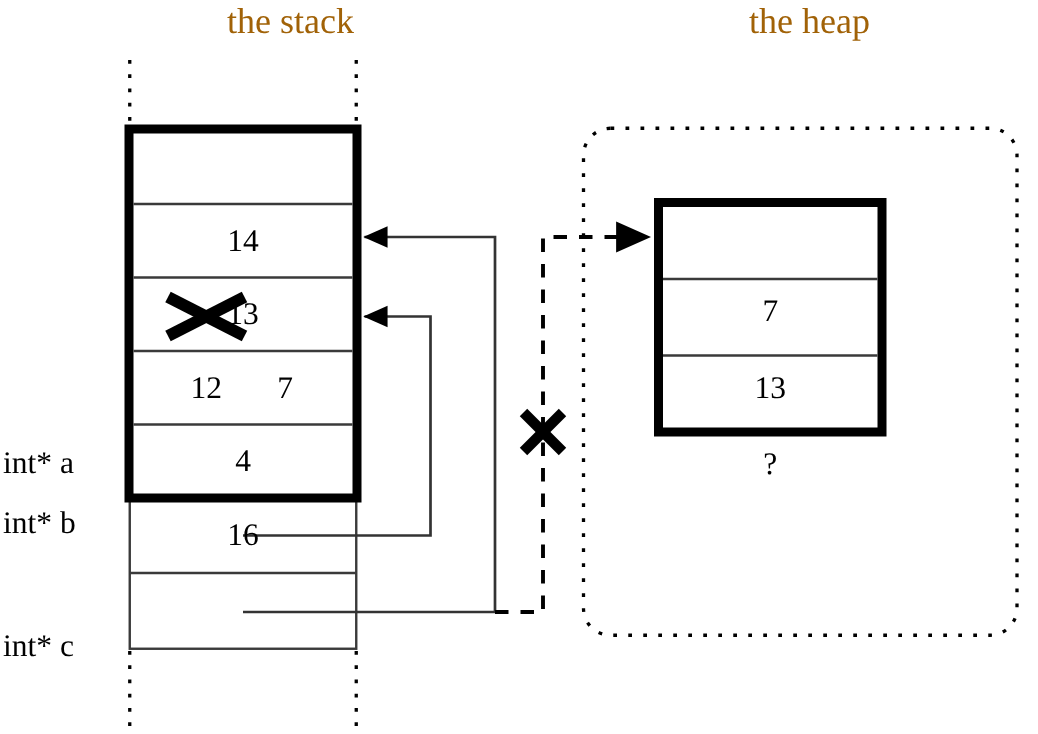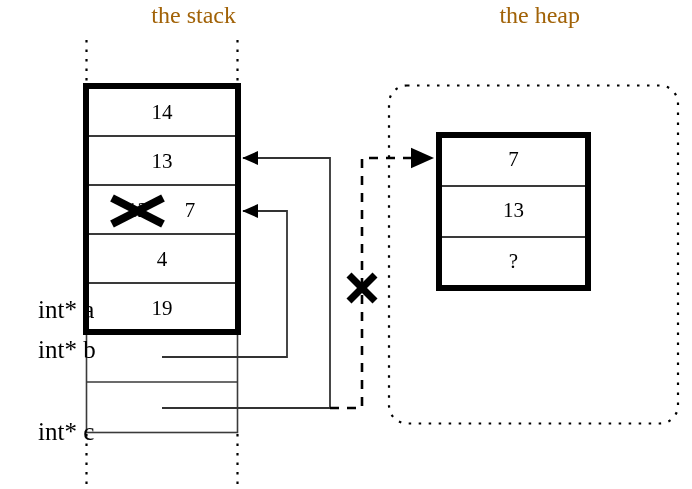--- a/index.html
+++ b/index.html
@@ -31,28 +31,28 @@
   }
   #stack-title { left: 96px; top: 2px; width: 140px; }
   #heap-title  { left: 440px; top: 2px; width: 140px; }
 
   .cell-text {
     position: absolute;
     font-size: 21px;
     color: #000000;
     text-align: center;
     white-space: nowrap;
+    margin-top: 48px;
   }
   .var-label {
     position: absolute;
-    font-size: 25px;
+    font-size: 21px;
     color: #000000;
     white-space: nowrap;
     text-align: center;
-    margin-left: 36px;
   }
 </style>
 </head>
 <body>
 
 <div id="canvas">
 
   <div class="title" id="stack-title">the stack</div>
 
   <div class="title" id="heap-title">the heap</div>
@@ -128,21 +128,21 @@
   <div class="cell-text" style="left:86px; top:100px; width:152px;">14</div>
 
   <div class="cell-text" style="left:86px; top:149px; width:152px;">13</div>
 
   <div class="cell-text" style="left:100px; top:198px; width:75px;">12</div>
 
   <div class="cell-text" style="left:165px; top:198px; width:50px;">7</div>
 
   <div class="cell-text" style="left:86px; top:247px; width:152px;">4</div>
 
-  <div class="cell-text" style="left:86px; top:296px; width:152px;">19</div>
+  <div class="cell-text" style="left:86px; top:296px; width:152px;">16</div>
 
   <div class="var-label" style="left:2px; top:296px;">int* a</div>
 
   <div class="var-label" style="left:2px; top:336px;">int* b</div>
 
   <div class="var-label" style="left:2px; top:418px;">int* c</div>
 
   <div class="cell-text" style="left:439px; top:147px; width:149px;">7</div>
 
   <div class="cell-text" style="left:439px; top:198px; width:149px;">13</div>

